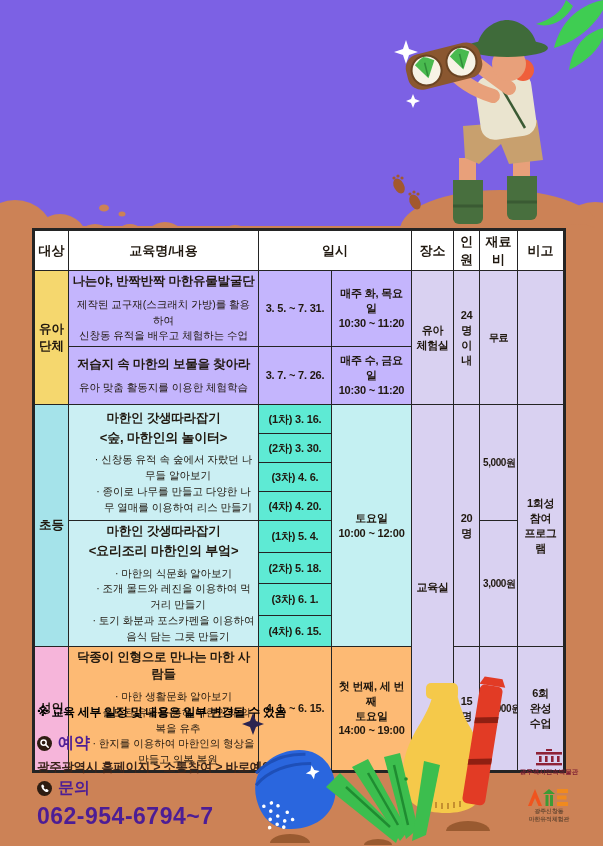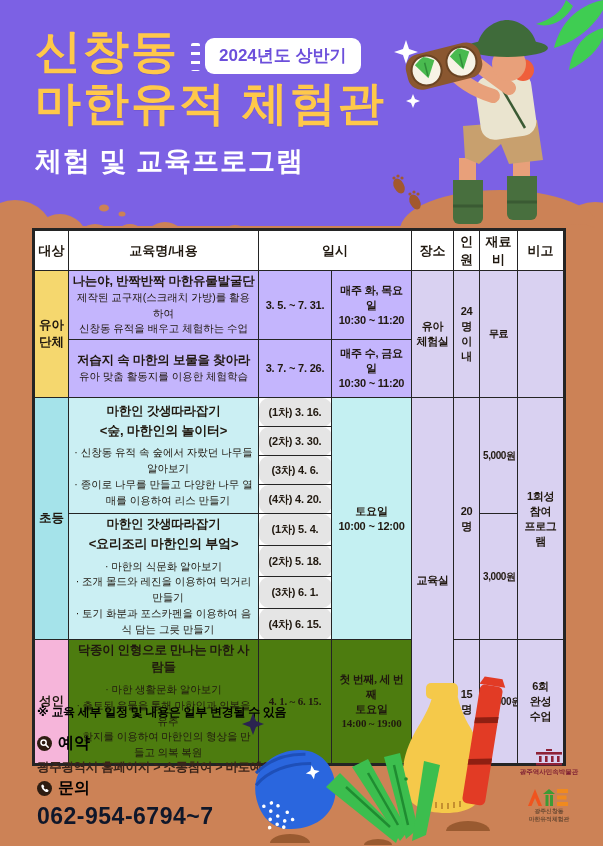--- a/index.html
+++ b/index.html
@@ -50,44 +50,44 @@
     padding:2px 3px;text-align:center;vertical-align:middle;
     overflow:hidden;line-height:1.35;
   }
   tr.hrow{height:22px;margin-top:8px;}
   tr.rinf1{height:60px;} tr.rinf2{height:58px;}
   tr.rsub{height:29px;} tr.radult{height:98px;}
   th{font-size:13px;font-weight:800;background:#ffffff;}
   .ml{white-space:pre-line;}
   .bg-y1{background:#f5d76e;} .bg-y2{background:#c4b5fd;}
   .bg-c1{background:#a5e3ea;} .bg-c2{background:#cbeff3;}
-  .bg-c3{background:#e5e5e5;border-radius:10px;} .bg-c4{background:#c4f0f2;}
-  .bg-p1{background:#f6b5da;} .bg-p2{background:#4d7c0f;font-family:Liberation Serif, serif;}
+  .bg-c3{background:#5eead4;} .bg-c4{background:#c4f0f2;}
+  .bg-p1{background:#f6b5da;} .bg-p2{background:#fdba74;}
   .bg-lv{background:#d9d1f1;}
   td.target{font-size:12.5px;font-weight:800;}
   td.prog{text-align:left;padding:6px 9px;}
   .ptitle{font-size:12.5px;font-weight:800;letter-spacing:-0.2px;}
   .psubtitle{font-size:13px;font-weight:800;margin-top:2px;letter-spacing:-0.2px;}
-  .pdesc{font-size:10.5px;font-weight:500;line-height:1.5;text-align:center;}
+  .pdesc{font-size:10.5px;font-weight:500;margin-top:7px;line-height:1.5;text-align:center;}
   .bullets{margin-top:6px;font-size:10.5px;font-weight:500;line-height:1.5;}
-  .bullet{padding-left:9px;text-indent:-9px;}
+  .bullet{padding-left:9px;text-indent:-9px;margin-left:20px;}
   td.dt{font-size:11px;font-weight:700;letter-spacing:-0.2px;}
   td.val{font-size:11px;font-weight:700;letter-spacing:-0.3px;}
   td.fee{font-size:10px;font-weight:700;letter-spacing:-0.4px;white-space:nowrap;}
   td.note-el{vertical-align:top;padding-top:28px;}
   td.cap-el{padding-bottom:42px;}
 
   
   .notice{position:absolute;left:37px;top:704px;font-size:12px;font-weight:800;color:#000000;letter-spacing:-0.3px;}
   .f-block{position:absolute;left:37px;}
   .f-res{top:733px;} .f-con{top:778px;}
   .f-head{display:flex;align-items:center;gap:6px;}
-  .f-head .lbl{font-size:16px;font-weight:900;color:#000000;}
+  .f-head .lbl{font-size:16px;font-weight:900;color:#4c1d95;}
   .f-text{margin-top:5px;font-size:12.5px;font-weight:800;color:#3a241a;letter-spacing:-0.3px;}
-  .f-phone{margin-top:4px;font-size:23px;font-weight:900;color:#0f172a;letter-spacing:0.5px;}
+  .f-phone{margin-top:4px;font-size:23px;font-weight:900;color:#4c1d95;letter-spacing:0.5px;}
 
   .logos{position:absolute;left:503px;top:749px;width:92px;display:flex;flex-direction:column;align-items:center;}
   .logo-lbl1{margin-top:2px;font-size:6.5px;font-weight:800;color:#7e1f33;white-space:nowrap;}
   .logo2{margin-top:12px;display:flex;flex-direction:column;align-items:center;}
   .logo-lbl2{margin-top:2px;font-size:5.8px;font-weight:700;color:#6b4a33;text-align:center;line-height:1.35;}
 </style>
 </head>
 <body>
 
 <div id="poster">
@@ -170,31 +170,20 @@
   </svg>
 
   <svg class="leaves" width="85" height="95" viewBox="0 0 85 95">
     <g fill="#3fcd52">
       <path d="M85 0 C58 6 42 24 36 48 C58 42 76 26 85 10 Z"></path>
       <path d="M85 28 C64 34 54 50 51 70 C70 61 81 48 85 38 Z"></path>
       <path d="M48 0 C44 12 32 20 18 24 C32 29 48 20 55 6 Z"></path>
     </g>
   </svg>
 
-  <div class="title-block">
-    <div class="title-row1">
-      <h1 class="title-main">신창동</h1>
-      <div class="badge">
-        <div class="binding"></div>
-        <span>2024년도 상반기</span>
-      </div>
-    </div>
-    <h1 class="title-main">마한유적 체험관</h1>
-    <h2 class="title-sub">체험 및 교육프로그램</h2>
-  </div>
 
   <table class="program">
     <colgroup>
       <col style="width:35px">
         <col style="width:190px">
         <col style="width:73px">
         <col style="width:80px">
       <col style="width:42px">
         <col style="width:26px">
         <col style="width:38px">

